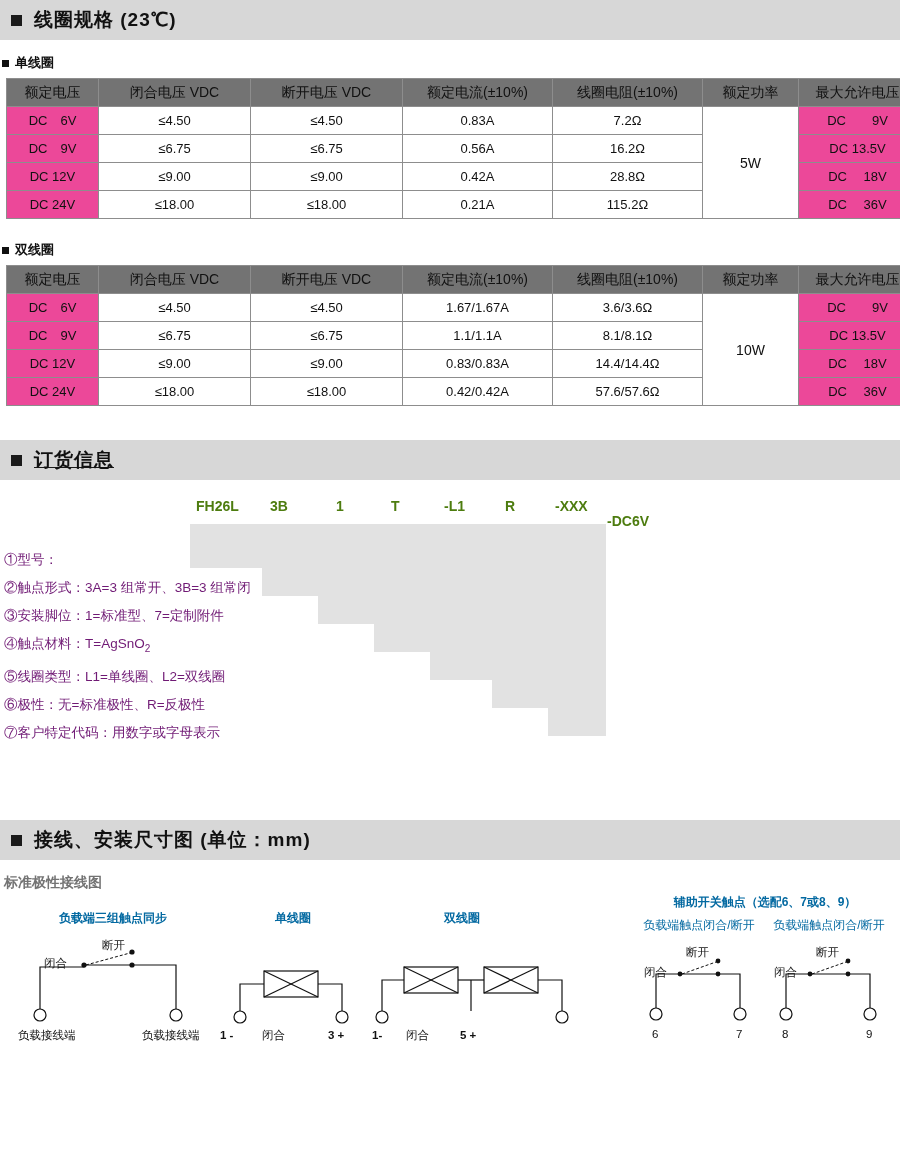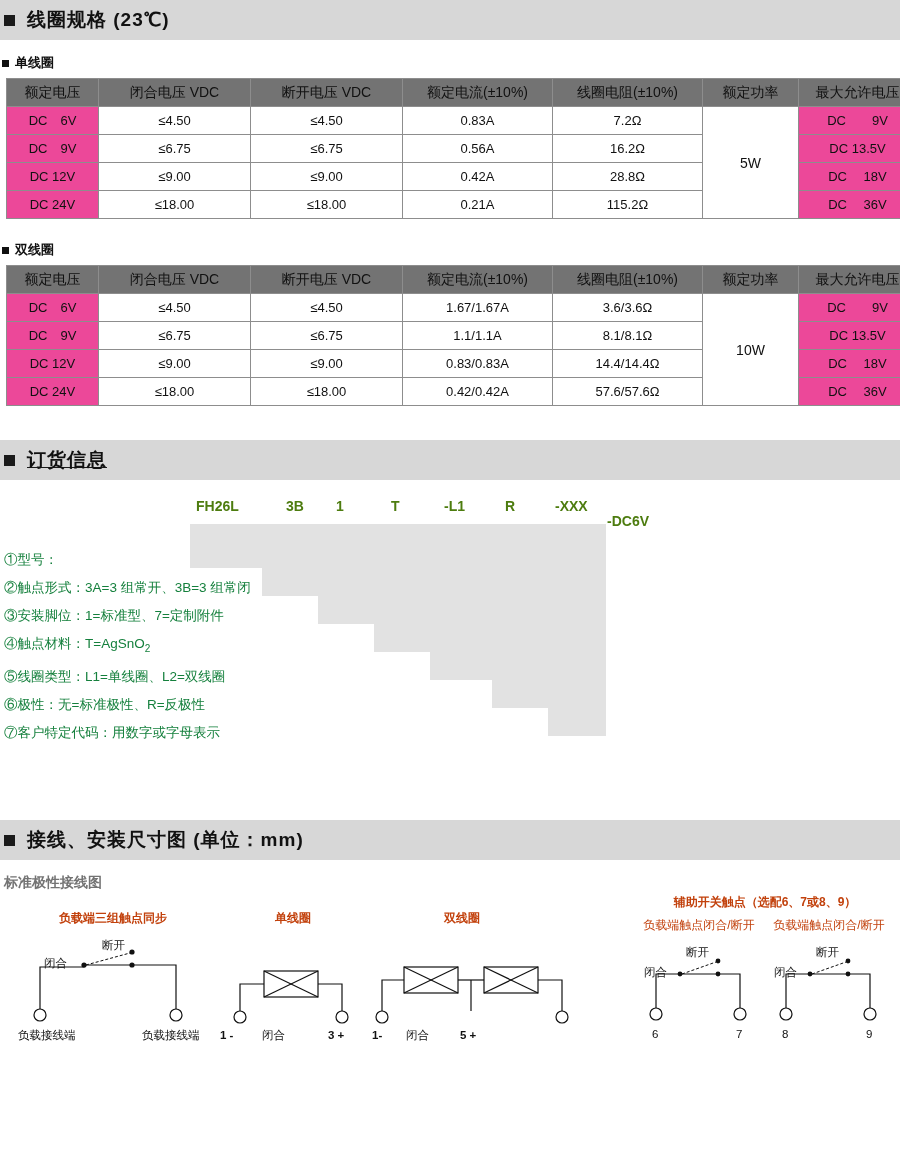--- a/index.html
+++ b/index.html
@@ -14,21 +14,21 @@
     overflow: hidden;
   }
   .page { position: relative; width: 900px; height: 1153px; }
 
   
   .sec-bar {
     background: #d7d7d7;
     height: 40px;
     display: flex;
     align-items: center;
-    padding-left: 4px;
+    padding-left: 11px;
     gap: 12px;
   }
   .sec-bar .sq {
     width: 11px; height: 11px; background: #1a1a1a; display:inline-block;
   }
   .sec-bar .title {
     font-size: 19px;
     font-weight: bold;
     letter-spacing: 1px;
     color: #111;
@@ -101,33 +101,33 @@
   }
   .order-list {
     position: absolute;
     left: 4px;
     top: 66px;
     width: 620px;
   }
   .order-list div {
     font-size: 13.5px;
     line-height: 28px;
-    color: #15803d;
+    color: #701a75;
     white-space: nowrap;
   }
   sub { font-size: 10px; }
 
   
   .wiring-title {
     font-size: 14px; font-weight: bold; color:#737373; margin: 14px 0 0 4px;
   }
   .diagrams { position: relative; height: 175px; margin-top: 10px; }
   .dg { position: absolute; }
   .dg-cap {
-    font-size: 12px; color:#c2410c; text-align:center; font-weight: bold;
+    font-size: 12px; color:#0369a1; text-align:center; font-weight: bold;
   }
   .dg-cap.small { font-weight: normal; }
   svg { display:block; }
   .lbl { font-size: 11.5px; fill:#111; font-family:"Liberation Sans", sans-serif; }
   .lbl-b { font-size: 11.5px; fill:#111; font-weight: bold; font-family:"Liberation Sans", sans-serif; }
 </style>
 </head>
 <body>
 
 <div class="page">
@@ -275,21 +275,21 @@
     <div class="blk" style="left:190px;  top:44px;  width:72px;  height:44px;"></div>
     <div class="blk" style="left:262px;  top:44px;  width:56px;  height:72px;"></div>
     <div class="blk" style="left:318px;  top:44px;  width:56px;  height:100px;"></div>
     <div class="blk" style="left:374px;  top:44px;  width:56px;  height:128px;"></div>
     <div class="blk" style="left:430px;  top:44px;  width:62px;  height:156px;"></div>
     <div class="blk" style="left:492px;  top:44px;  width:56px;  height:184px;"></div>
     <div class="blk" style="left:548px;  top:44px;  width:58px;  height:212px;"></div>
 
     <div class="code-row" style="top:18px;">
       <span class="code-tok" style="left:196px;">FH26L</span>
-      <span class="code-tok" style="left:286px;">3B</span>
+      <span class="code-tok" style="left:270px;">3B</span>
       <span class="code-tok" style="left:336px;">1</span>
       <span class="code-tok" style="left:391px;">T</span>
       <span class="code-tok" style="left:444px;">-L1</span>
       <span class="code-tok" style="left:505px;">R</span>
       <span class="code-tok" style="left:555px;">-XXX</span>
       <span class="code-tok" style="left:607px;margin-top:15px;">-DC6V</span>
     </div>
 
     <div class="order-list">
       <div>①型号：</div>

